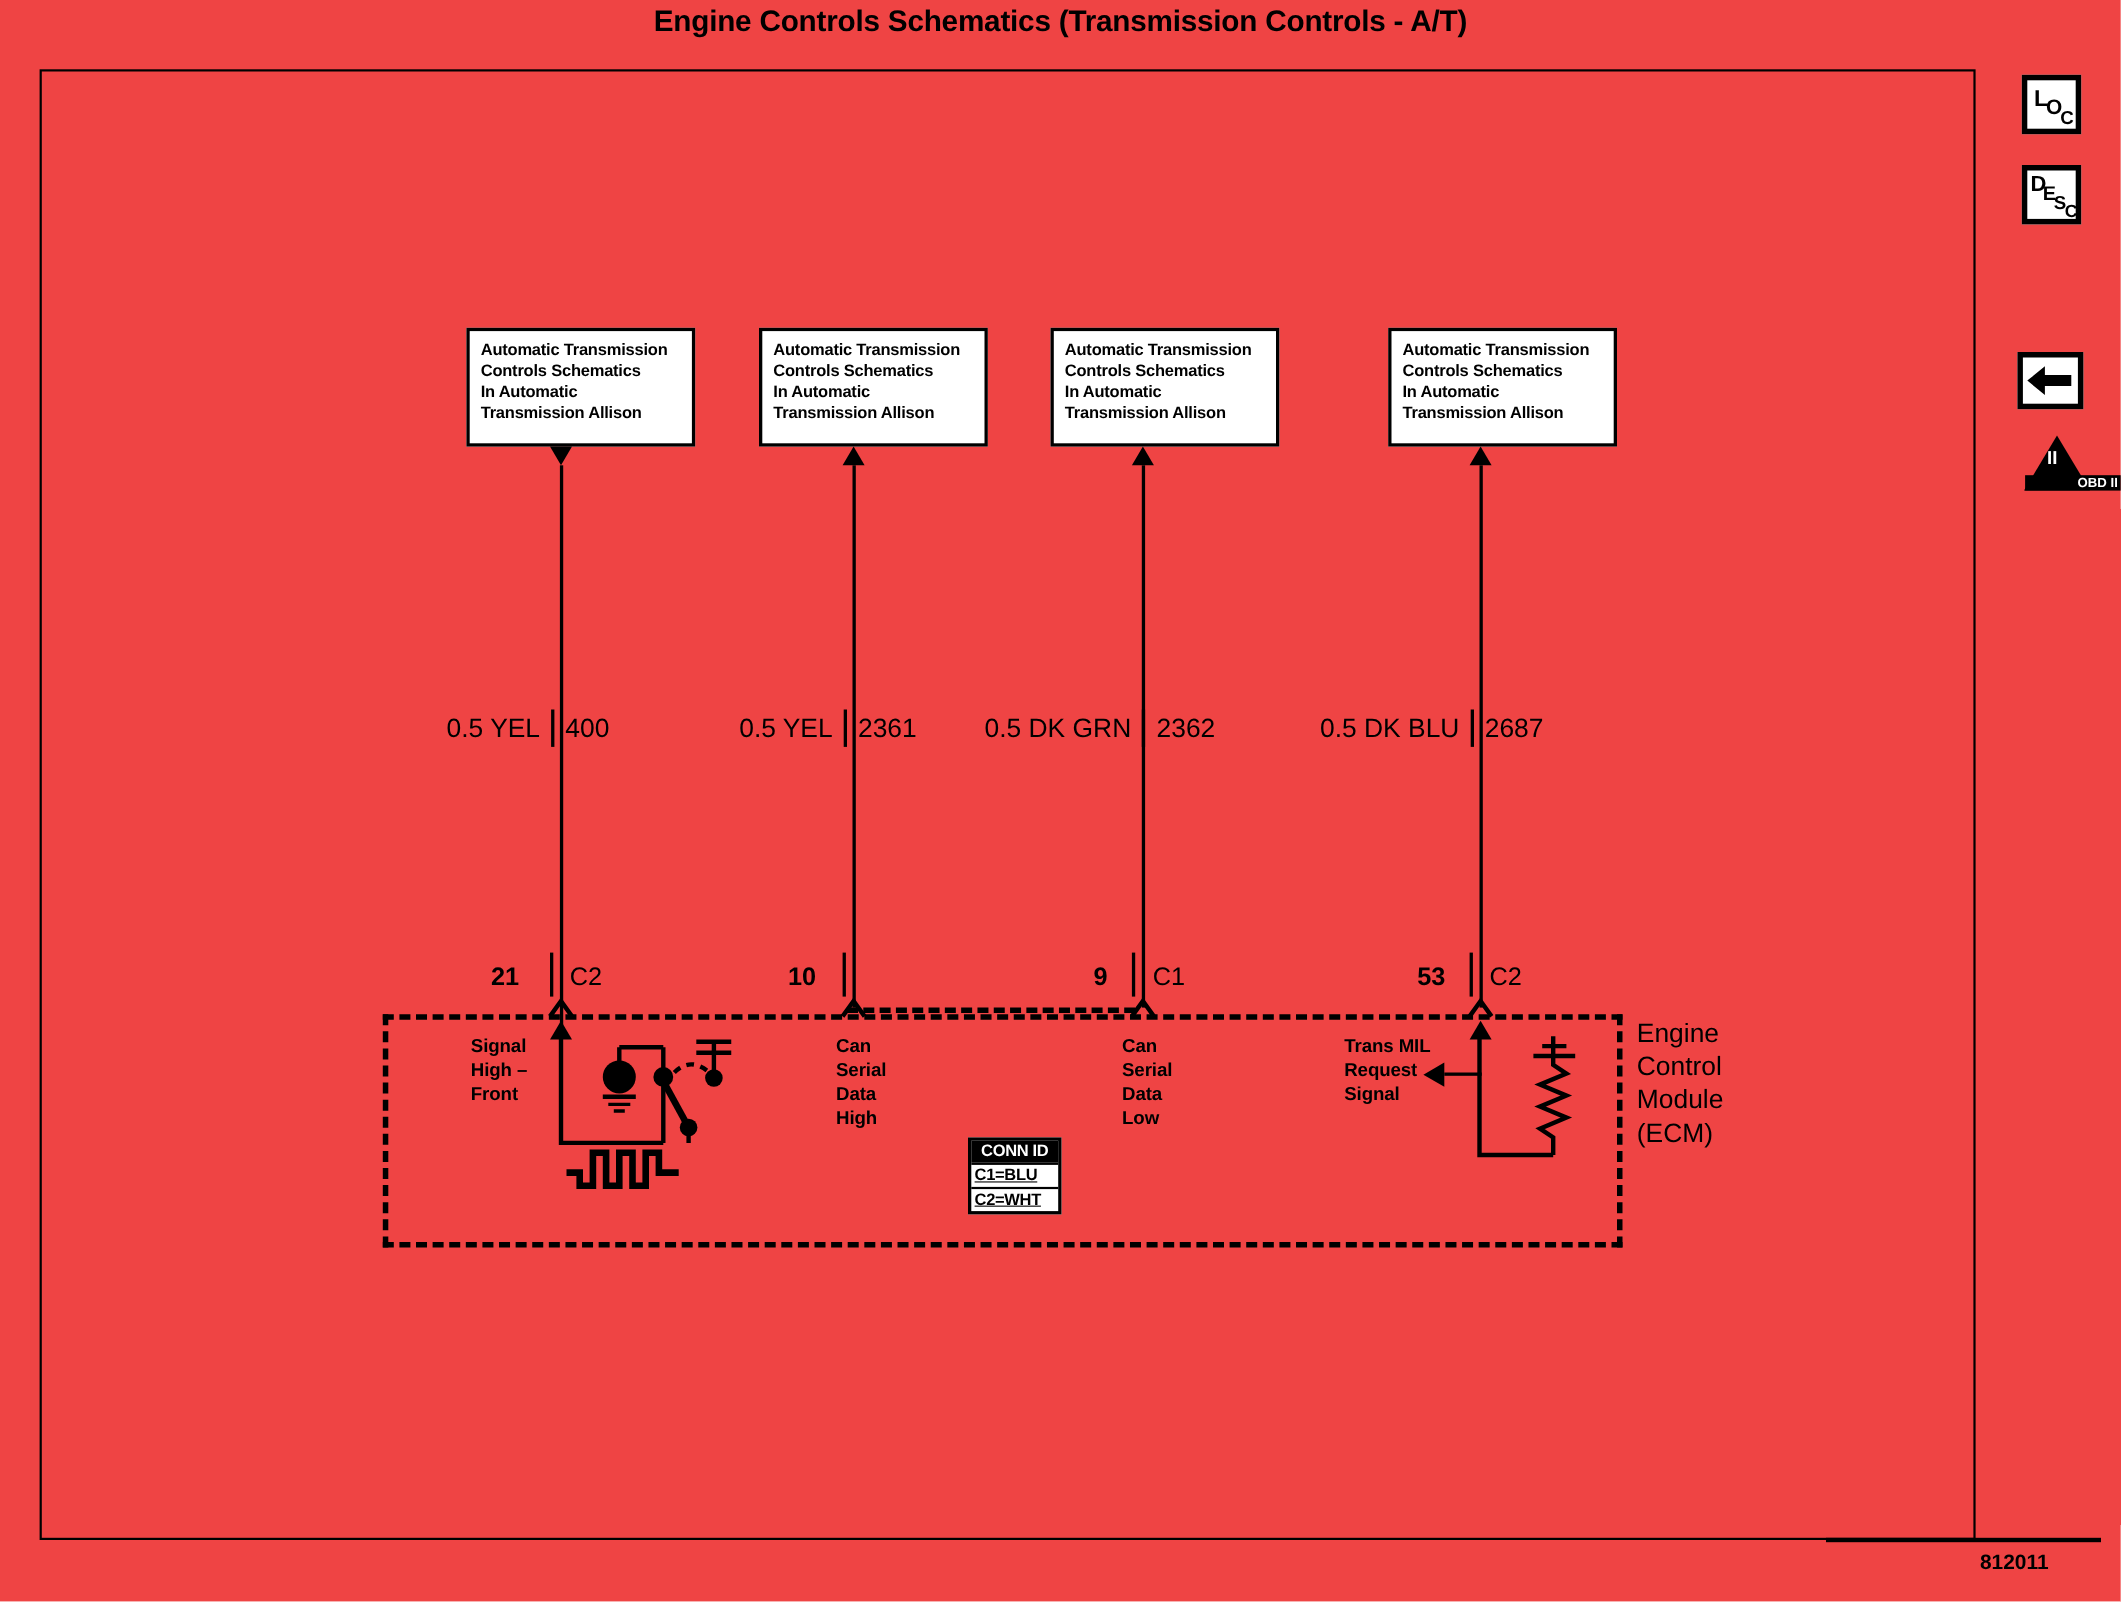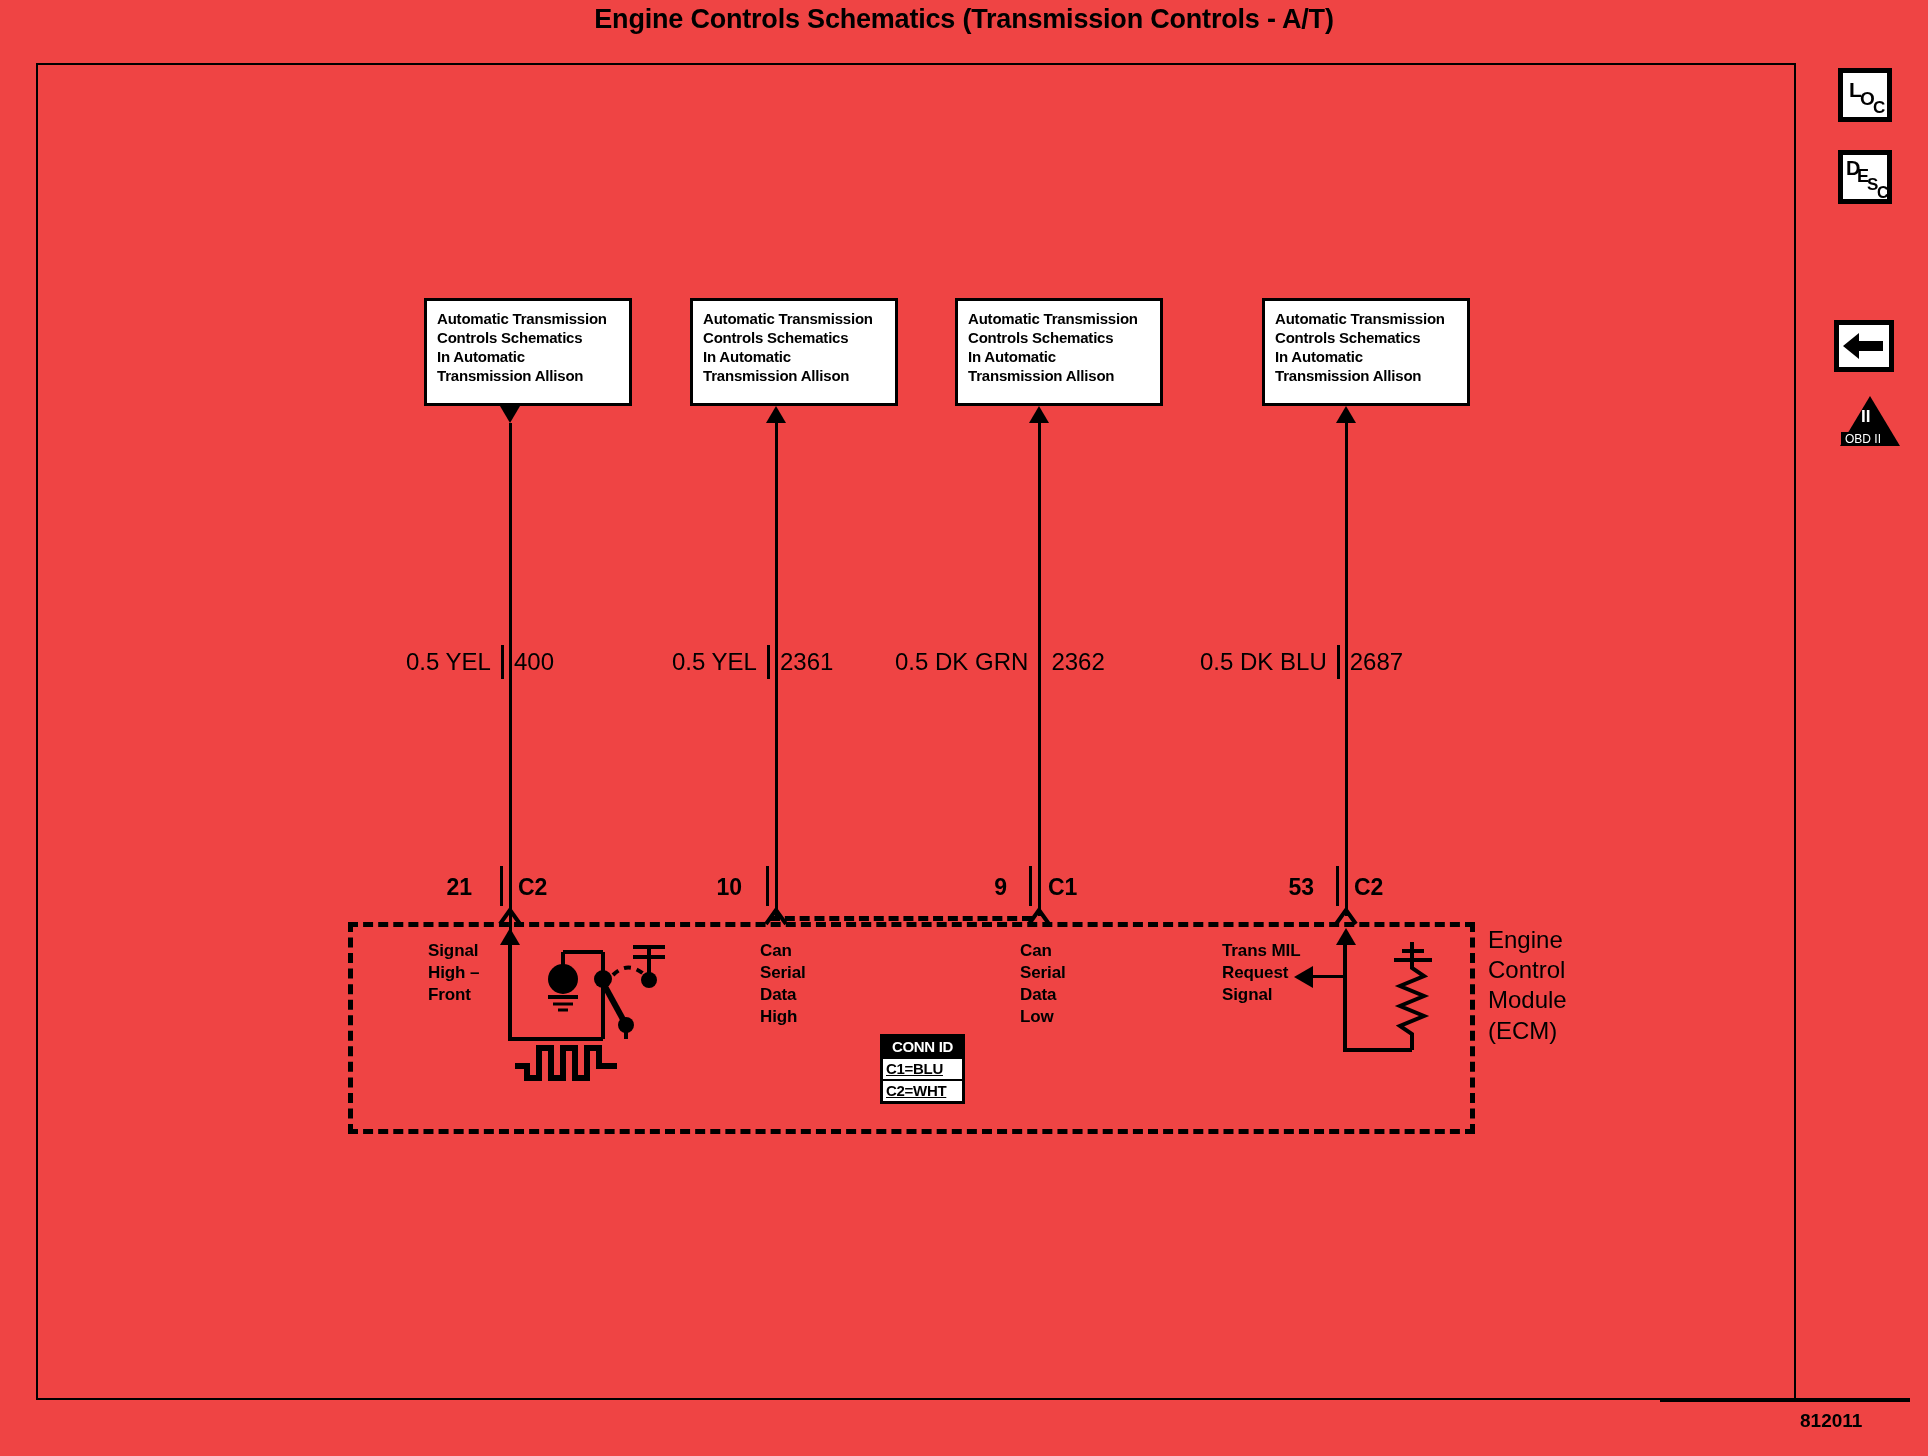--- a/index.html
+++ b/index.html
@@ -107,21 +107,21 @@
 
   
   .pin-num {
     font-size: 23px;
     font-weight: bold;
     text-align: right;
     white-space: nowrap;
   }
   .conn-id {
     font-size: 23px;
-    font-weight: bold;
+    font-weight: normal;
     white-space: nowrap;
   }
   .pin-divider {
     width: 3px;
     background: #000;
   }
 
   
   #ecm-box {
     left: 348px;
@@ -205,23 +205,24 @@
     border-bottom: 50px solid #000;
   }
   #obd-badge-label {
     left: 1841px;
     top: 432px;
     width: 44px;
     text-align: center;
     color: #fff;
     background: #000;
     font-size: 12px;
-    font-weight: normal;
+    font-weight: bold;
     letter-spacing: 0px;
     line-height: 14px;
+    padding-left: 44px;
   }
   #obd-badge-inner {
     left: 1861px;
     top: 408px;
     color: #fff;
     font-size: 17px;
     font-weight: bold;
     line-height: 1;
   }
 

